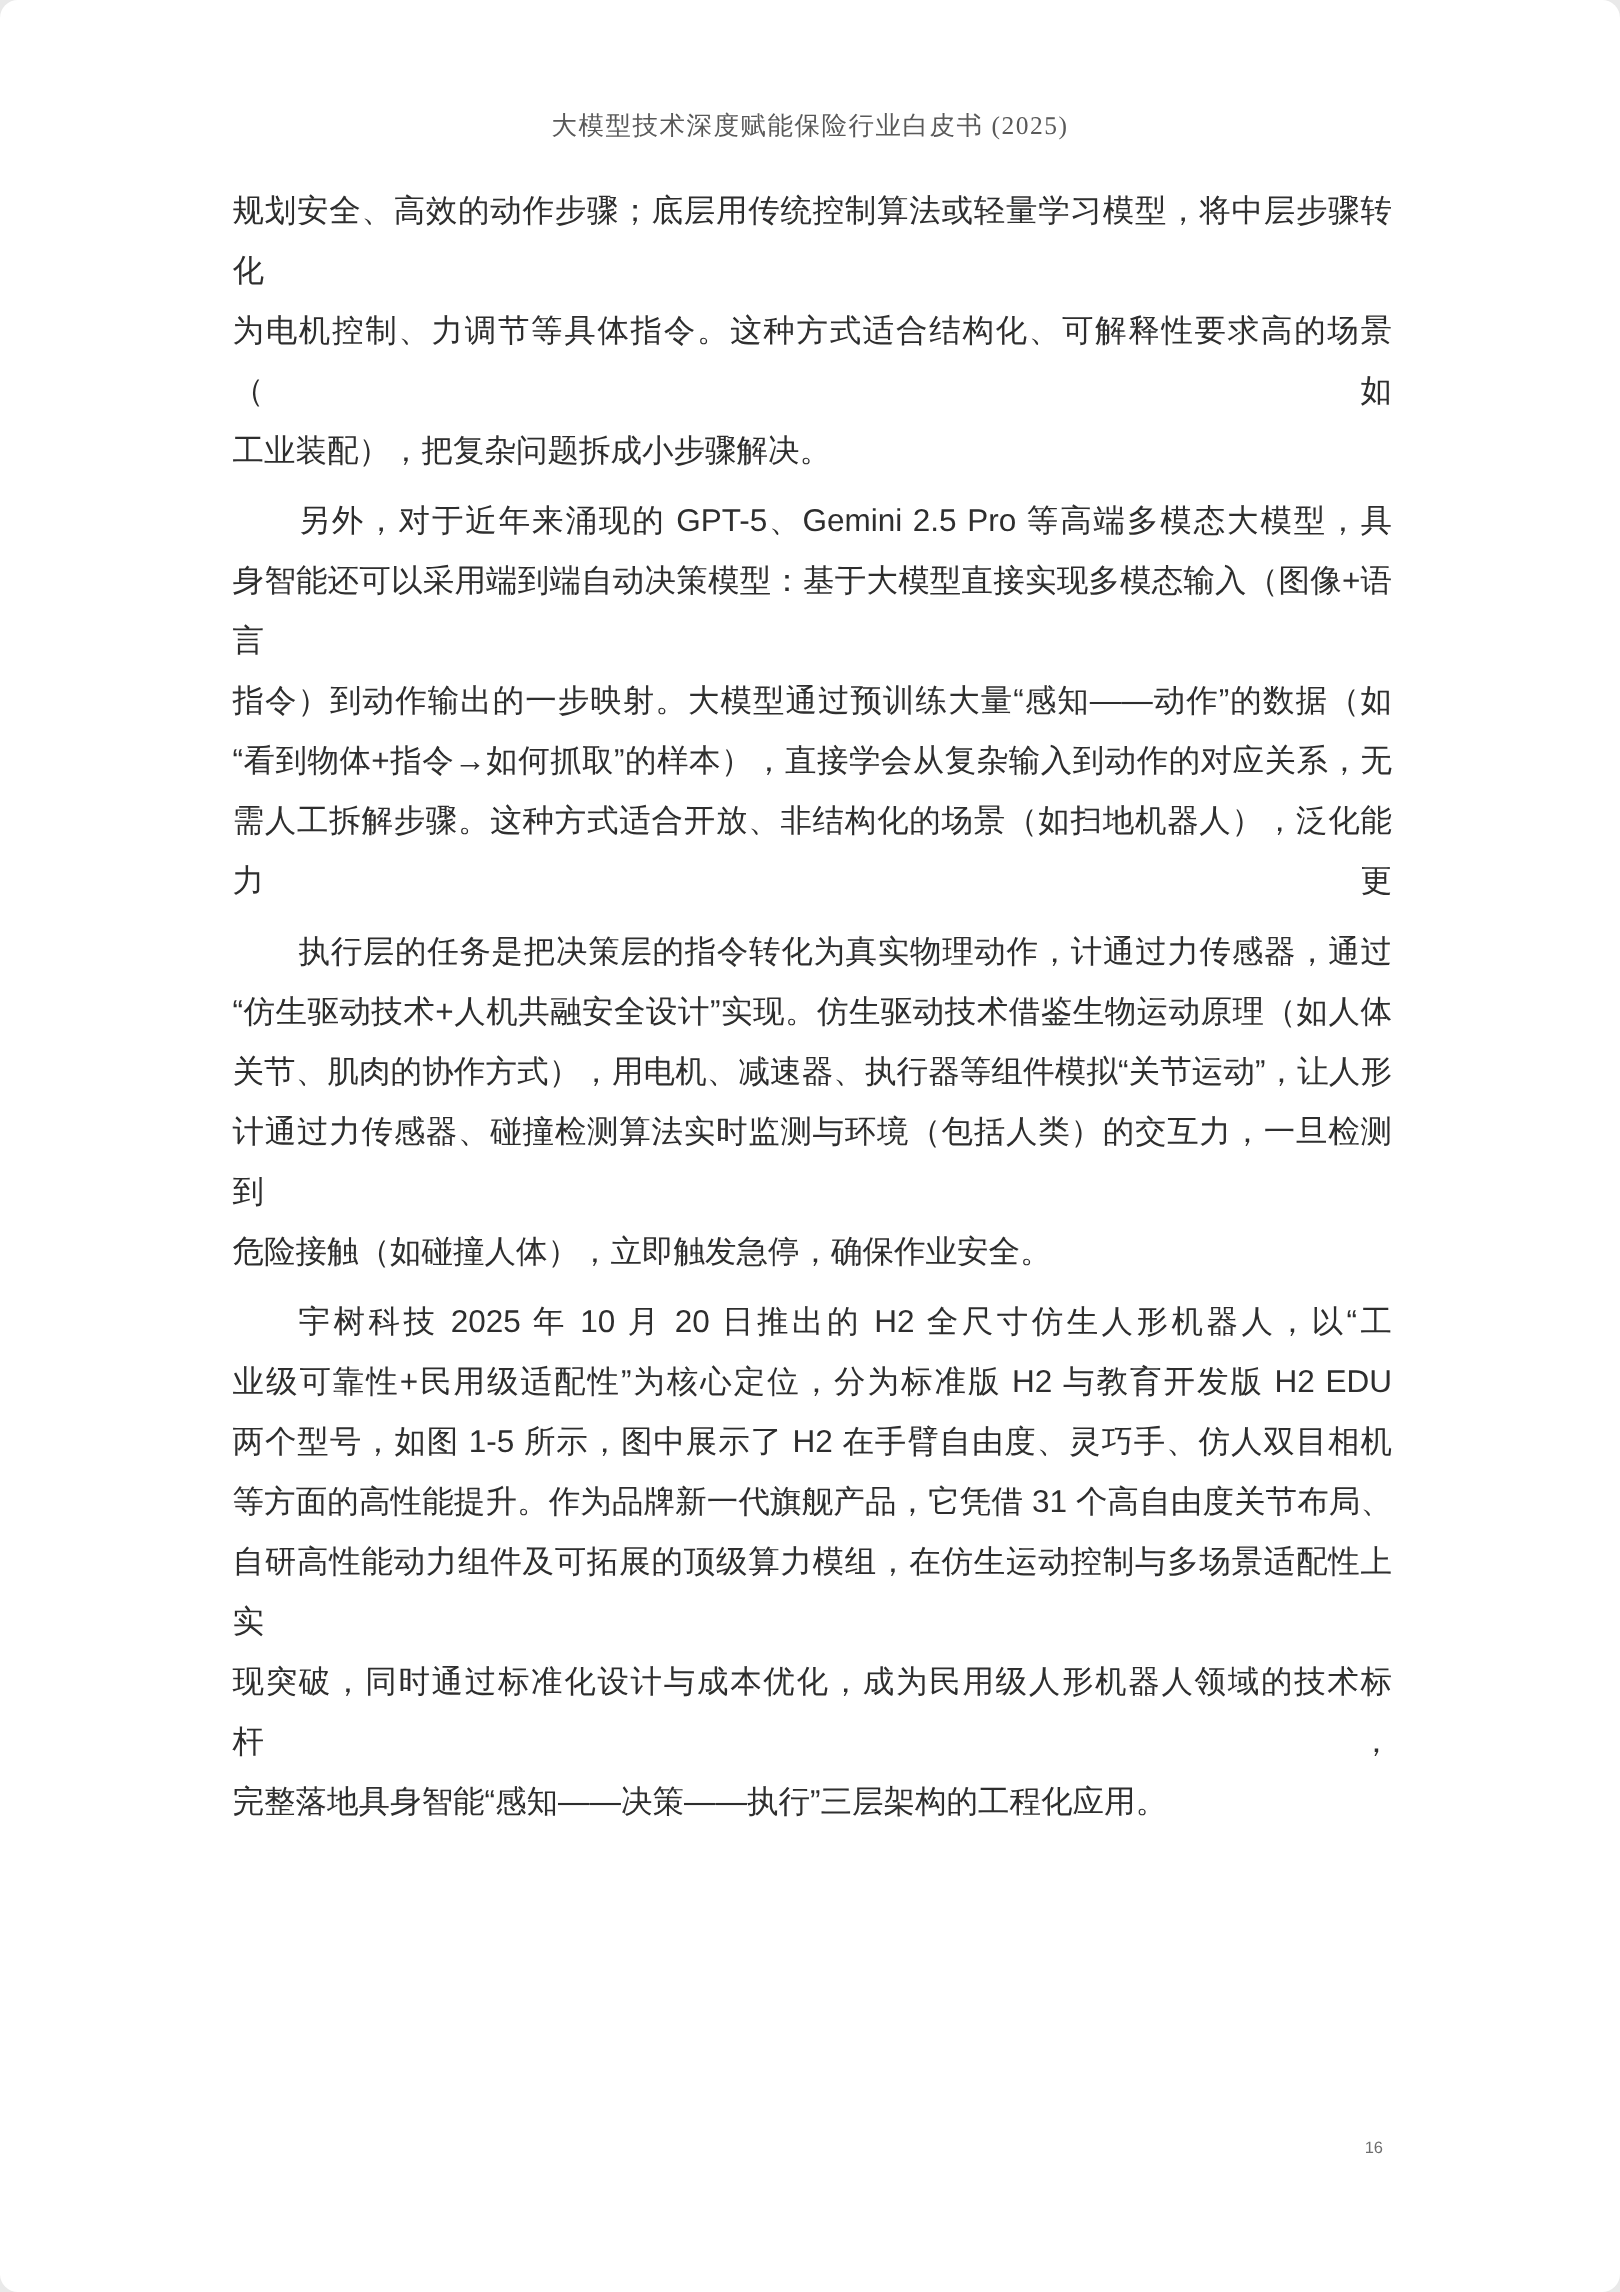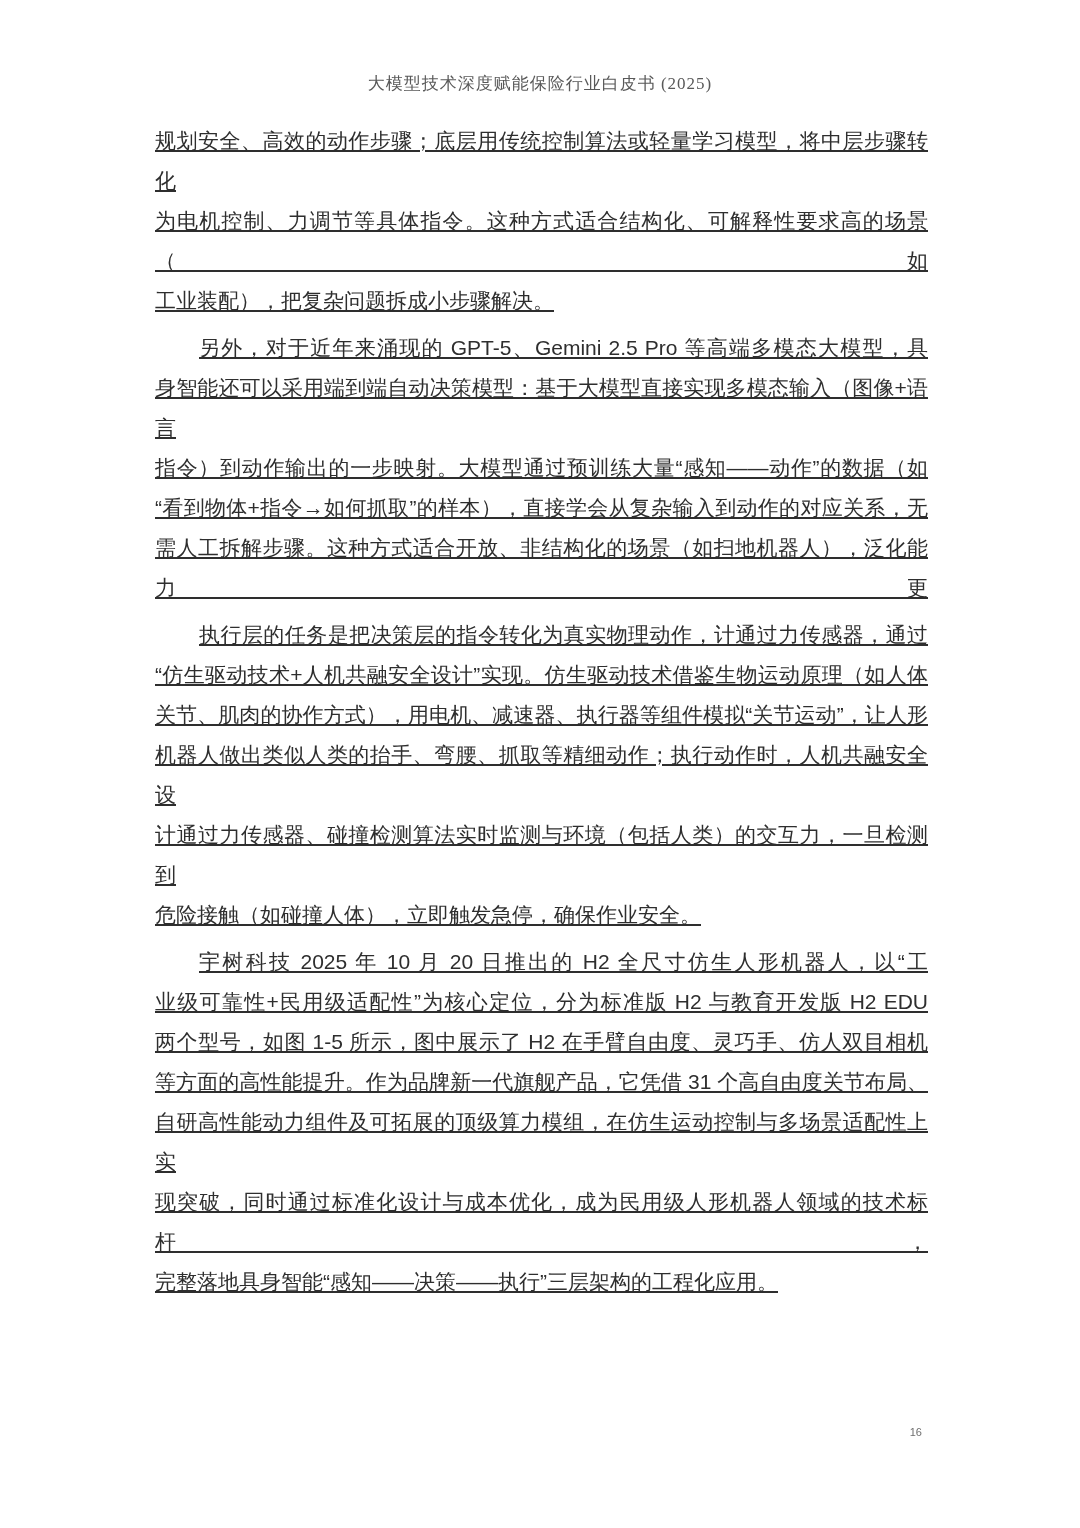--- a/index.html
+++ b/index.html
@@ -8,20 +8,21 @@
     background: #e9e9e9;
   }
   .page {
     position: relative;
     width: 1080px;
     height: 1528px;
     margin: 0 auto;
     background: #ffffff;
     font-family: "Liberation Sans", sans-serif;
     overflow: hidden;
+    border-radius: 12px;
   }
   .doc-header {
     position: absolute;
     top: 72px;
     left: 0;
     right: 0;
     text-align: center;
     font-family: "Liberation Serif", serif;
     font-size: 17px;
     letter-spacing: 1px;
@@ -30,21 +31,20 @@
   .doc-body {
     position: absolute;
     left: 155px;
     top: 121px;
     width: 773px;
     color: #2e2e2e;
     font-size: 21px;
   }
   .para {
     margin: 0 0 7px 0;
-    text-decoration: underline;
   }
   .line {
     line-height: 40px;
     text-align: justify;
     text-align-last: justify;
   }
   .line.last {
     text-align-last: left;
   }
   .line.indent {
@@ -81,21 +81,20 @@
         <div class="line indent">另外，对于近年来涌现的 GPT-5、Gemini 2.5 Pro 等高端多模态大模型，具</div>
         <div class="line">身智能还可以采用端到端自动决策模型：基于大模型直接实现多模态输入（图像+语言</div>
         <div class="line">指令）到动作输出的一步映射。大模型通过预训练大量“感知——动作”的数据（如</div>
         <div class="line">“看到物体+指令→如何抓取”的样本），直接学会从复杂输入到动作的对应关系，无</div>
         <div class="line">需人工拆解步骤。这种方式适合开放、非结构化的场景（如扫地机器人），泛化能力更</div>
       </div>
       <div class="para">
         <div class="line indent">执行层的任务是把决策层的指令转化为真实物理动作，计通过力传感器，通过</div>
         <div class="line">“仿生驱动技术+人机共融安全设计”实现。仿生驱动技术借鉴生物运动原理（如人体</div>
         <div class="line">关节、肌肉的协作方式），用电机、减速器、执行器等组件模拟“关节运动”，让人形</div>
-        <div class="line">机器人做出类似人类的抬手、弯腰、抓取等精细动作；执行动作时，人机共融安全设</div>
         <div class="line">计通过力传感器、碰撞检测算法实时监测与环境（包括人类）的交互力，一旦检测到</div>
         <div class="line last">危险接触（如碰撞人体），立即触发急停，确保作业安全。</div>
       </div>
       <div class="para">
         <div class="line indent">宇树科技 2025 年 10 月 20 日推出的 H2 全尺寸仿生人形机器人，以“工</div>
         <div class="line">业级可靠性+民用级适配性”为核心定位，分为标准版 H2 与教育开发版 H2 EDU</div>
         <div class="line">两个型号，如图 1-5 所示，图中展示了 H2 在手臂自由度、灵巧手、仿人双目相机</div>
         <div class="line">等方面的高性能提升。作为品牌新一代旗舰产品，它凭借 31 个高自由度关节布局、</div>
         <div class="line">自研高性能动力组件及可拓展的顶级算力模组，在仿生运动控制与多场景适配性上实</div>
         <div class="line">现突破，同时通过标准化设计与成本优化，成为民用级人形机器人领域的技术标杆，</div>

